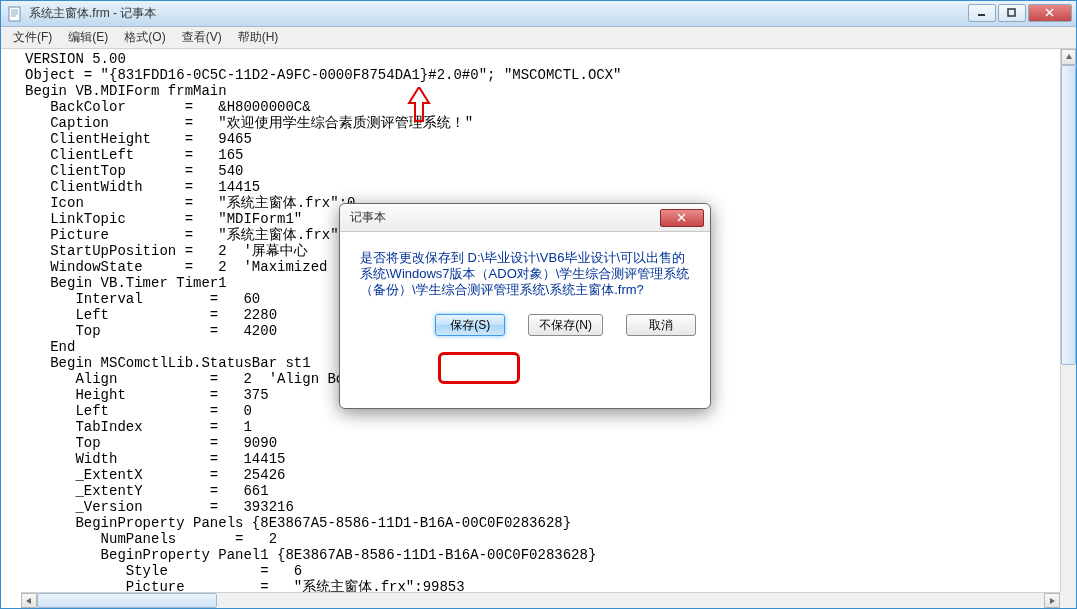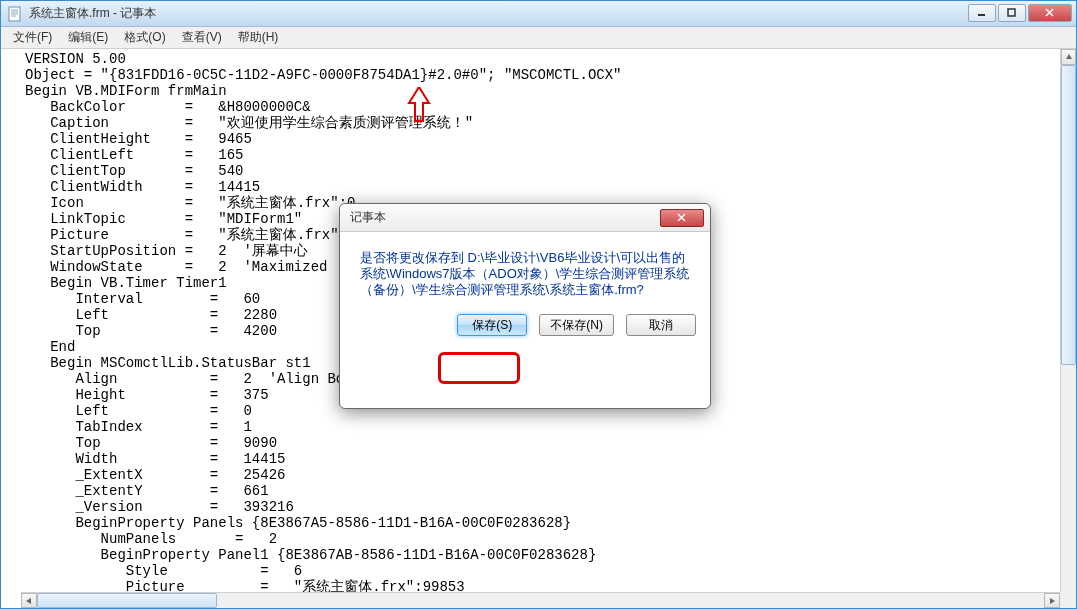--- a/index.html
+++ b/index.html
@@ -36,21 +36,21 @@
 
 .annot-arrow { position: absolute; left: 406px; top: 86px; pointer-events: none; }
 .annot-save { position: absolute; left: 437px; top: 351px; width: 82px; height: 32px; border: 3px solid #e00000; border-radius: 6px; pointer-events: none; }
 
 .dialog { position: absolute; left: 338px; top: 192px; width: 372px; height: 206px; background: #fff; border: 1px solid #6a6a6a; border-radius: 6px; box-shadow: 0 4px 18px rgba(0,0,0,.45); margin-top: 10px; }
 .dlg-title { height: 28px; background: linear-gradient(to bottom,#fcfcfc,#ececec); border-bottom: 1px solid #c9c9c9; display:flex; align-items:center; justify-content:space-between; padding: 0 6px 0 10px; border-radius:6px 6px 0 0;}
 .dlg-title-text { font-size: 12px; color: #333; }
 .dlg-close { width: 44px; height: 18px; background: linear-gradient(to bottom,#e98a8a,#c84646); border: 1px solid #8a2a2a; border-radius: 2px; display:flex;align-items:center;justify-content:center; cursor:pointer;}
 .dlg-body { padding: 18px 20px 6px 20px; }
 .dlg-msg { color: #003399; font-size: 13px; line-height: 16px; font-family: "Microsoft YaHei", sans-serif; }
-.dlg-footer { display:flex; justify-content:flex-end; gap:12px; padding: 10px 14px 14px 14px; }
+.dlg-footer { display:flex; justify-content:flex-end; gap:23px; padding: 10px 14px 14px 14px; }
 .dlg-btn { min-width: 70px; height: 22px; border: 1px solid #8a8a8a; border-radius: 3px; background: linear-gradient(to bottom,#fefefe,#e6e6e6); font-size:12px; cursor:pointer; padding:0 10px;}
 .dlg-btn.primary { border: 1px solid #3d9be9; background: linear-gradient(to bottom,#eaf5ff,#c5e3fb 50%,#a8d6f8 51%,#cce8fc); box-shadow: 0 0 4px #7fc3f7; }
 </style>
 </head>
 <body>
 
 <div class="main-window">
   <div class="title-bar">
     <div class="title-left">
       <svg class="title-icon" viewBox="0 0 16 16">

